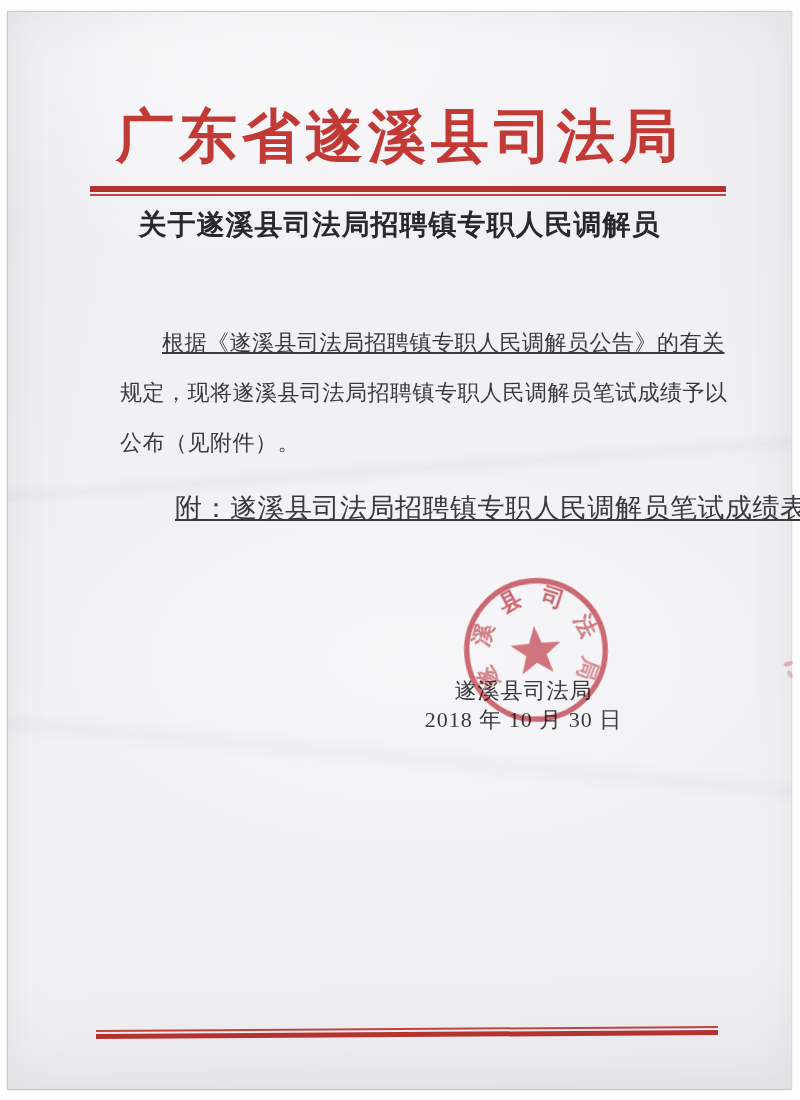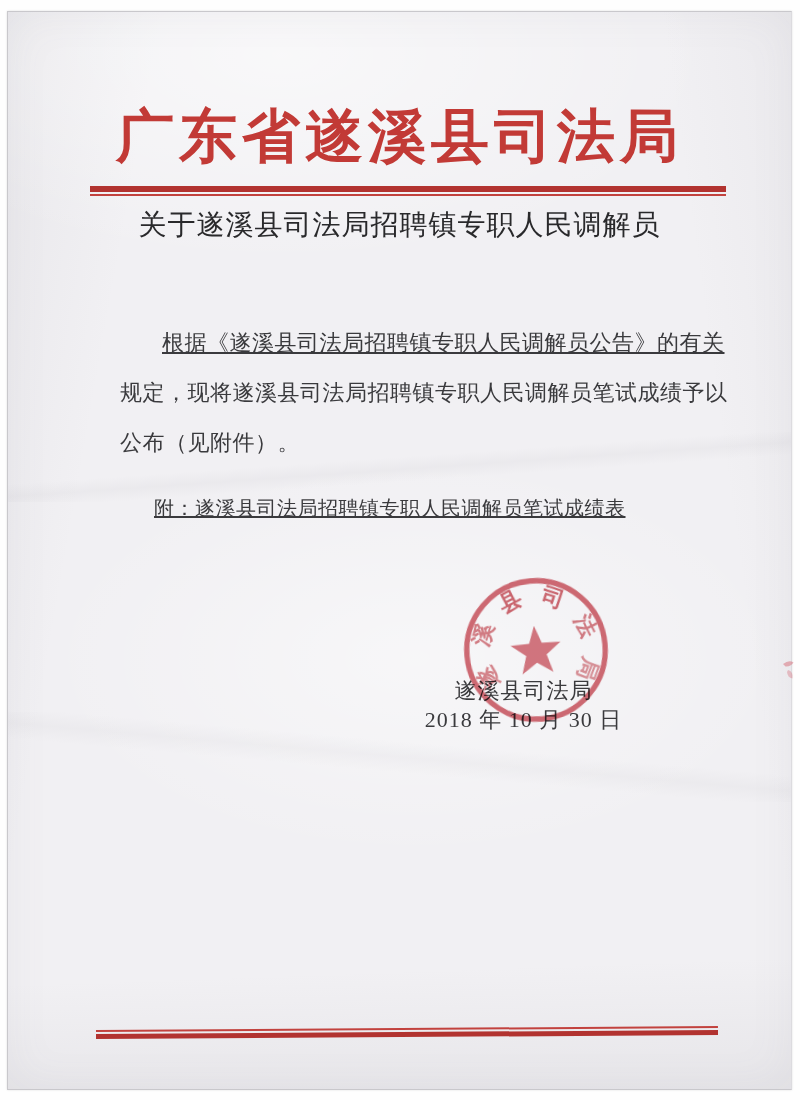--- a/index.html
+++ b/index.html
@@ -41,36 +41,36 @@
   .rule-top{left:82px;top:174px;width:636px;}
   .rule-top .bar-thick{height:6px;background:#b23330;}
   .rule-top .bar-thin{height:2px;background:#c2423e;margin-top:2px;}
   .rule-bottom{left:88px;top:1016px;width:622px;transform:rotate(-0.35deg);}
   .rule-bottom .bar-thin{height:2px;background:#c2423e;}
   .rule-bottom .bar-thick{height:5px;background:#b23330;margin-top:2px;}
 
   .doc-title{
     position:absolute;left:0;right:0;top:190px;
     text-align:center;
-    font-size:28px;font-weight:normal;
+    font-size:28px;font-weight:bold;
     line-height:45px;
     color:#29292b;
     letter-spacing:1px;
     white-space:nowrap;
   }
   .body-text{
     position:absolute;left:112px;top:306px;width:600px;
     font-size:22px;line-height:50px;
     color:#3a3a3d;letter-spacing:0.5px;
     white-space:nowrap;
   }
   .indent{text-indent:42px;text-decoration:underline;}
   .attachment{
-    position:absolute;left:104px;top:481px;width:600px;
-    font-size:20px;line-height:30px;
+    position:absolute;left:125px;top:481px;width:600px;
+    font-size:27px;line-height:30px;
     color:#3a3a3d;letter-spacing:0.5px;
     white-space:nowrap;
   }
   .sign-block{
     position:absolute;left:393px;top:628px;width:245px;
     text-align:center;
     font-size:22px;line-height:29px;
     color:#3a3a3d;letter-spacing:1px;
     white-space:nowrap;
     margin-top:36px;

